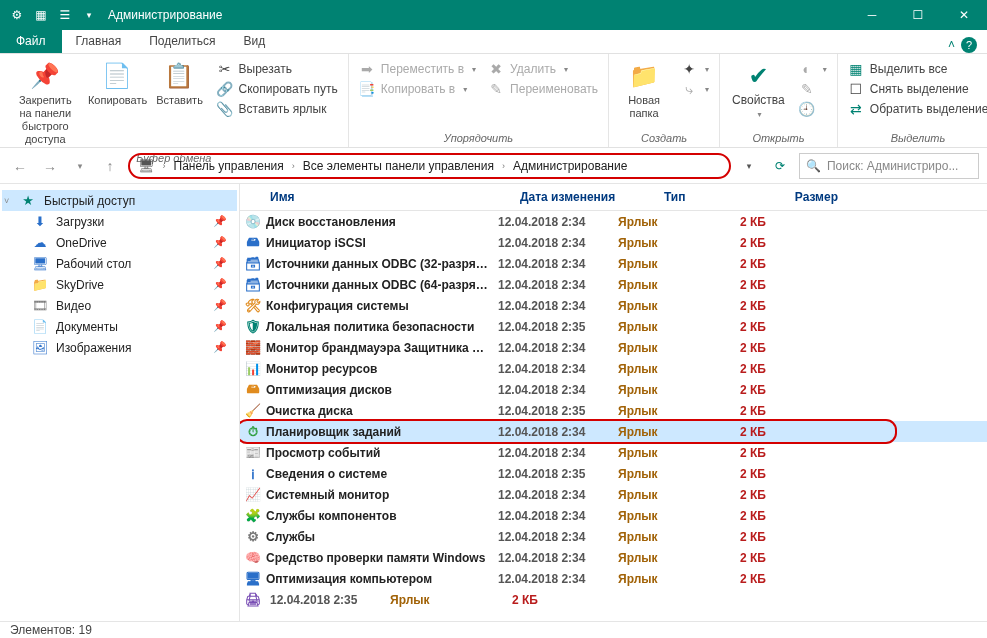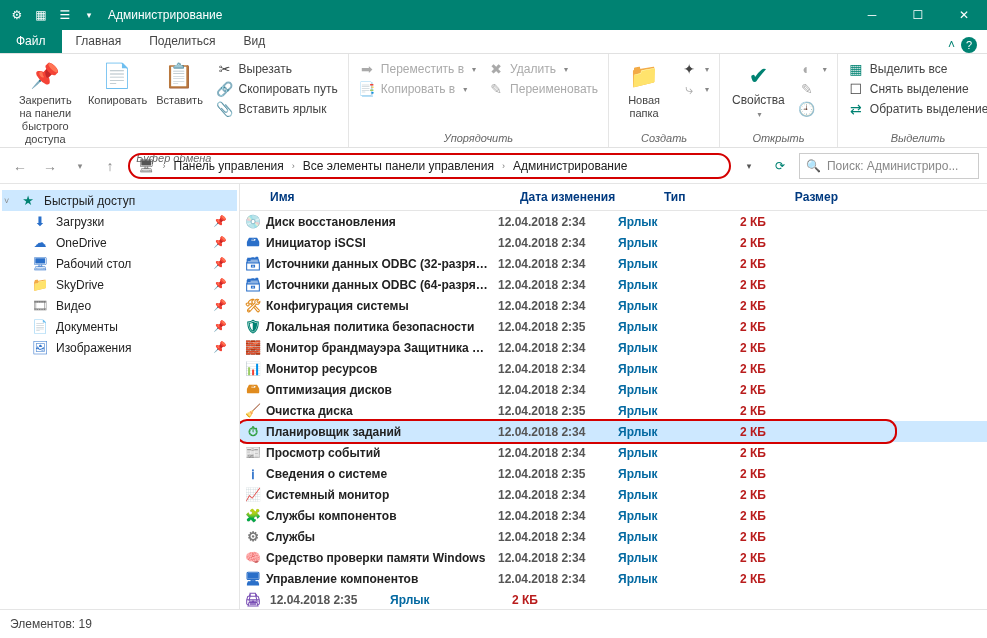--- a/index.html
+++ b/index.html
@@ -58,26 +58,26 @@
 .c-name { width: 250px; }
 .c-date { width: 120px; }
 .c-type { width: 130px; margin-left: 24px; }
 .c-size { width: 60px; text-align: right; }
 
 .filelist { flex: 1; overflow-y: auto; position: relative; }
 .row { display: flex; align-items: center; height: 21px; padding: 0 0 0 4px; }
 .row .ico { width: 18px; text-align: center; font-size: 13px; }
 .row .nm { width: 228px; padding-left: 4px; white-space: nowrap; overflow: hidden; text-overflow: ellipsis; color: #222; }
 .row .dt { width: 120px; color: #555; padding-left:8px; }
-.row .tp { width: 130px; color: #0369a1; padding-left:8px; }
+.row .tp { width: 130px; color: #a16207; padding-left:8px; }
 .row .sz { width: 60px; color: #b91c1c; padding-right:8px; }
 .highlight { position: absolute; border: 2.5px solid #d40000; border-radius: 11px; pointer-events: none; }
 .row.sel { background: #cde8ff; }
 
-.statusbar { height: 29px; border-top: 1px solid #e5e5e5; display: flex; align-items: center; padding: 0 10px; color: #444; font-size: 11px; }
+.statusbar { height: 17px; border-top: 1px solid #e5e5e5; display: flex; align-items: center; padding: 0 10px; color: #444; font-size: 11px; }
 
 
 .i-blue{color:#2a6fc9}.i-green{color:#2e9e3f}.i-orange{color:#e08b1e}.i-red{color:#d43a2a}.i-teal{color:#008272}.i-gray{color:#777}.i-yellow{color:#e3b21c}.i-purple{color:#7a4fb5}
 </style>
 </head>
 <body>
 
 <div class="titlebar">
   <div class="qat">
     <span>⚙</span>
@@ -420,21 +420,21 @@
         </div>
         <div class="row" style="position: relative;">
           <span class="ico i-blue">🧠</span>
           <span class="nm">Средство проверки памяти Windows</span>
           <span class="dt">12.04.2018 2:34</span>
           <span class="tp">Ярлык</span>
           <span class="sz">2 КБ</span>
         </div>
         <div class="row" style="position: relative;">
           <span class="ico i-blue">🖥</span>
-          <span class="nm">Управление компонентов</span>
+          <span class="nm">Оптимизация компьютером</span>
           <span class="dt">12.04.2018 2:34</span>
           <span class="tp">Ярлык</span>
           <span class="sz">2 КБ</span>
         </div>
         <div class="row" style="position: relative;">
           <span class="ico i-purple">🖨</span>
           <span class="dt">12.04.2018 2:35</span>
           <span class="tp">Ярлык</span>
           <span class="sz">2 КБ</span>
         </div>

